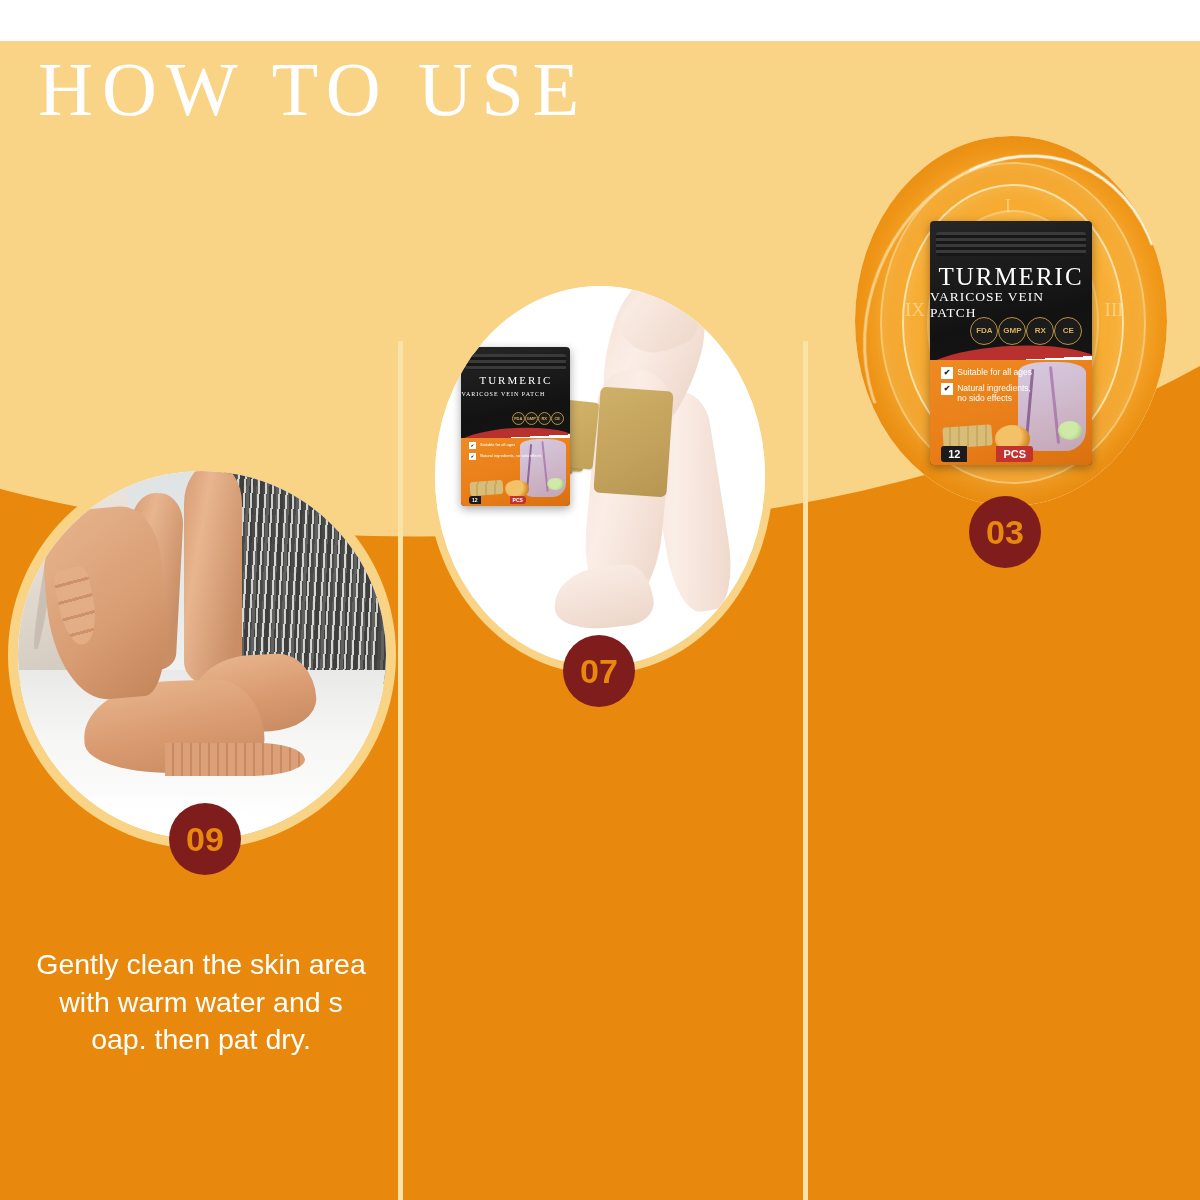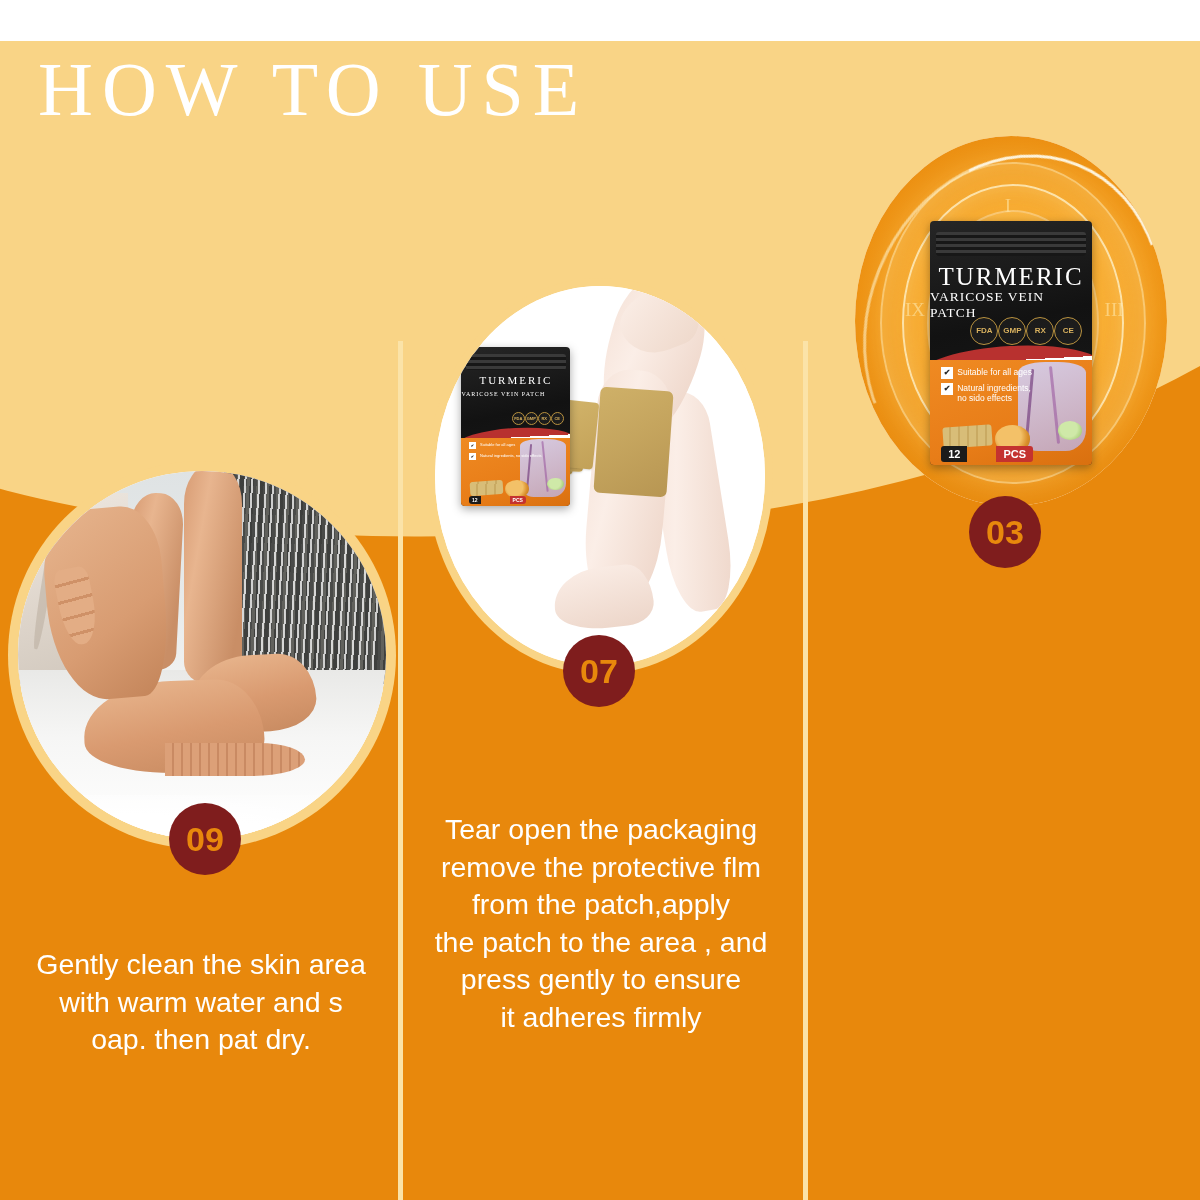--- a/index.html
+++ b/index.html
@@ -418,26 +418,20 @@
             <span class="n">12</span>
             <span class="u">PCS</span>
           </div>
         </div>
       </div>
     </div>
   </div>
   <div class="step-badge" style="left:563px; top:594px;">
     <span>07</span>
   </div>
-  <div class="step-caption" style="left:410px; top:770px; width:382px;">Tear open the packaging
-remove the protective flm
-from the patch,apply
-the patch to the area , and
-press gently to ensure
-it adheres firmly</div>
 
   <div class="photo-circle" id="circle3">
     <div class="photo-inner">
       <div class="clock-scene">
         <div class="clock-ring"></div>
         <div class="clock-ring r2"></div>
         <div class="clock-ring r3"></div>
         <div class="glow-arc"></div>
         <div class="clock-num n12">I</div>
         <div class="clock-num n3">III</div>

